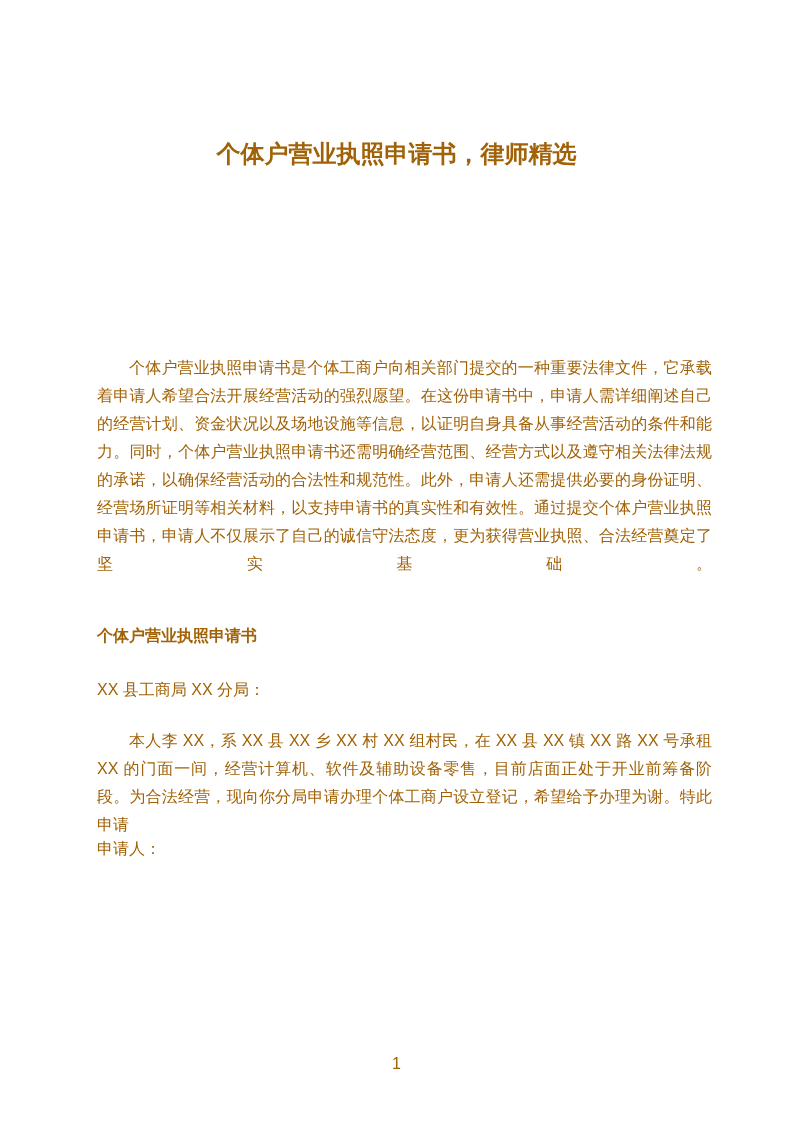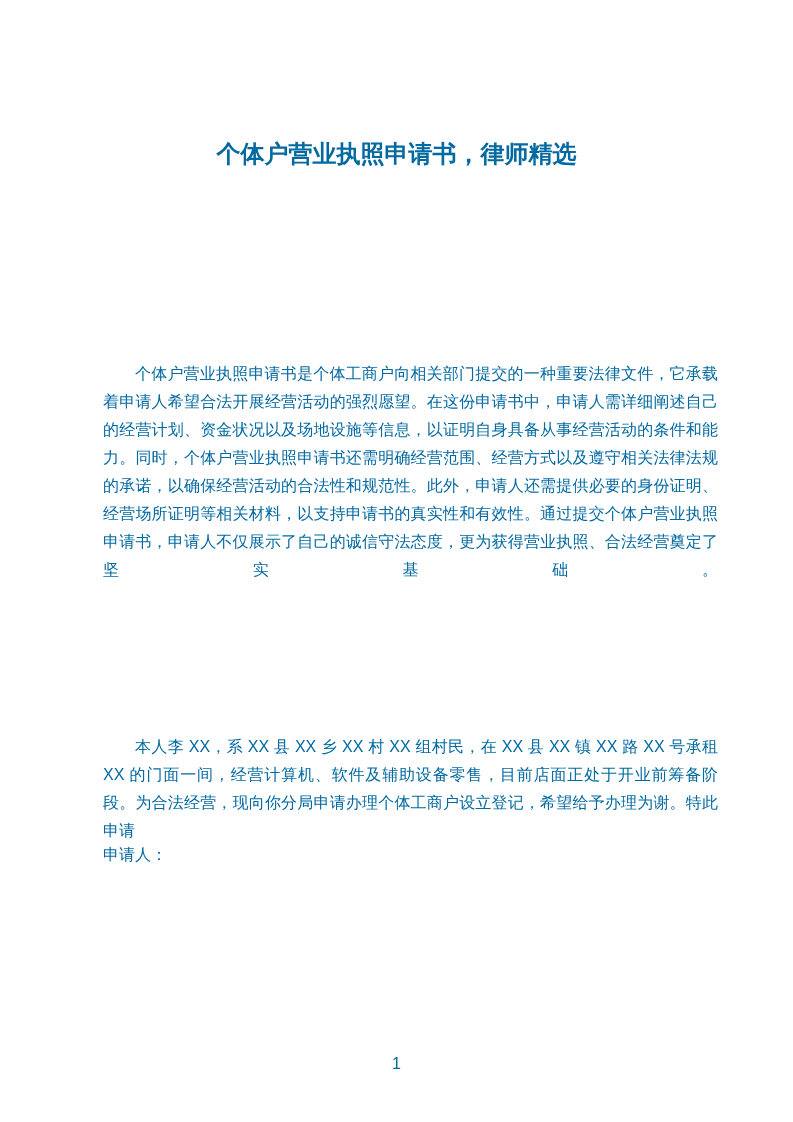--- a/index.html
+++ b/index.html
@@ -5,40 +5,40 @@
   html, body {
     margin: 0;
     padding: 0;
     background: #ffffff;
   }
   .page {
     position: relative;
     width: 793px;
     height: 1122px;
     background: #ffffff;
-    color: #0369a1;
+    color: #a16207;
     font-family: "Liberation Sans", "DejaVu Sans", sans-serif;
     overflow: hidden;
   }
   .doc-title {
     position: absolute;
     top: 139px;
     left: 0;
     width: 793px;
     margin: 0;
     text-align: center;
     font-size: 24px;
     font-weight: bold;
     line-height: 30px;
   }
   .block {
     position: absolute;
     left: 97px;
     width: 615px;
-    margin: 6px;
+    margin: 0;
     font-size: 16px;
     line-height: 28px;
     white-space: normal;
   }
   .indent { text-indent: 2em; }
   .justify {
     text-align: justify;
     text-justify: inter-character;
   }
   .justify-all {
@@ -66,21 +66,23 @@
 </style>
 </head>
 <body>
 
 <div class="page">
 
   <h1 class="doc-title">个体户营业执照申请书，律师精选</h1>
 
   <p class="block indent justify-all intro-paragraph">个体户营业执照申请书是个体工商户向相关部门提交的一种重要法律文件，它承载着申请人希望合法开展经营活动的强烈愿望。在这份申请书中，申请人需详细阐述自己的经营计划、资金状况以及场地设施等信息，以证明自身具备从事经营活动的条件和能力。同时，个体户营业执照申请书还需明确经营范围、经营方式以及遵守相关法律法规的承诺，以确保经营活动的合法性和规范性。此外，申请人还需提供必要的身份证明、经营场所证明等相关材料，以支持申请书的真实性和有效性。通过提交个体户营业执照申请书，申请人不仅展示了自己的诚信守法态度，更为获得营业执照、合法经营奠定了坚实基础。</p>
 
+  <h2 class="block bold section-heading">个体户营业执照申请书</h2>
 
+  <p class="block salutation-line">XX 县工商局 XX 分局：</p>
 
   <p class="block applicant-line">申请人：</p>
 
   <p class="block indent justify body-paragraph">本人李 XX，系 XX 县 XX 乡 XX 村 XX 组村民，在 XX 县 XX 镇 XX 路 XX 号承租 XX 的门面一间，经营计算机、软件及辅助设备零售，目前店面正处于开业前筹备阶段。为合法经营，现向你分局申请办理个体工商户设立登记，希望给予办理为谢。特此申请</p>
 
 
 
   <div class="page-number">1</div>
 
 </div>

